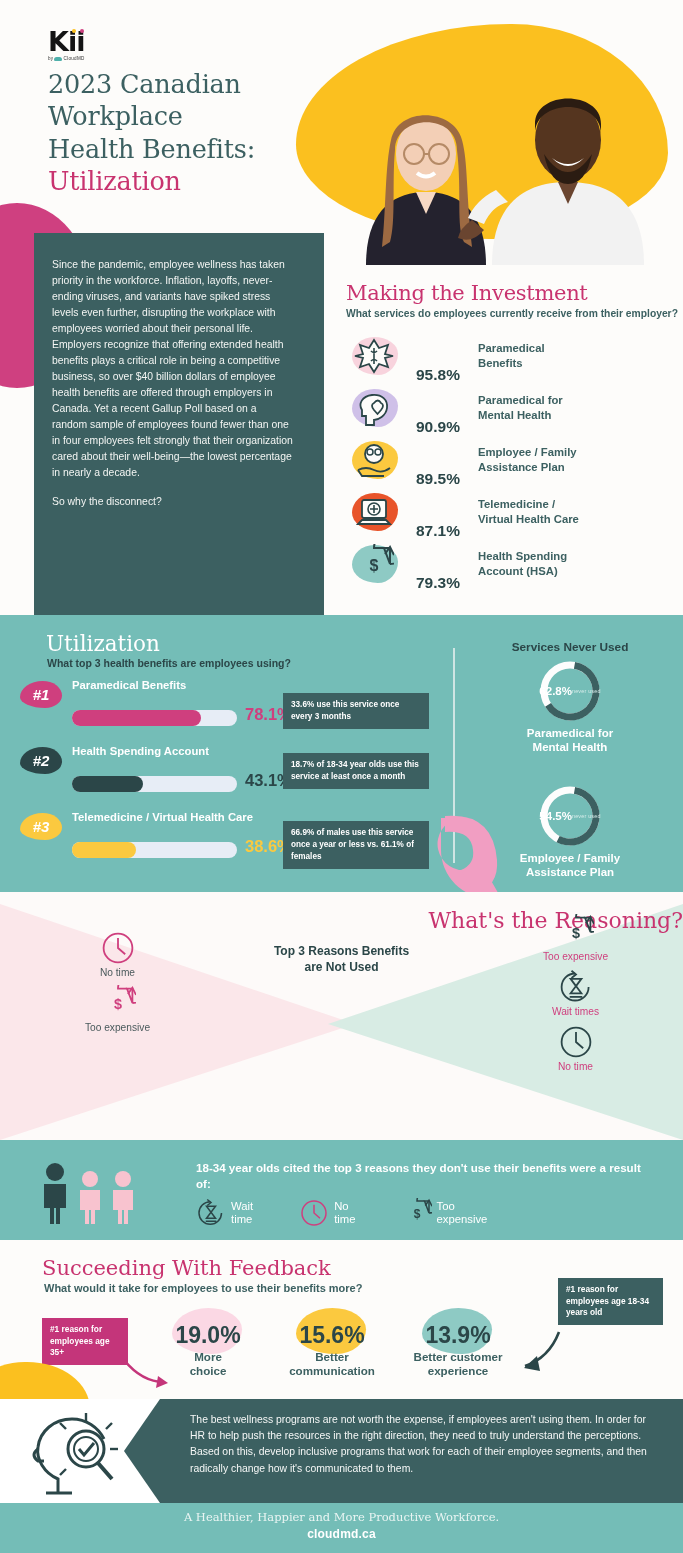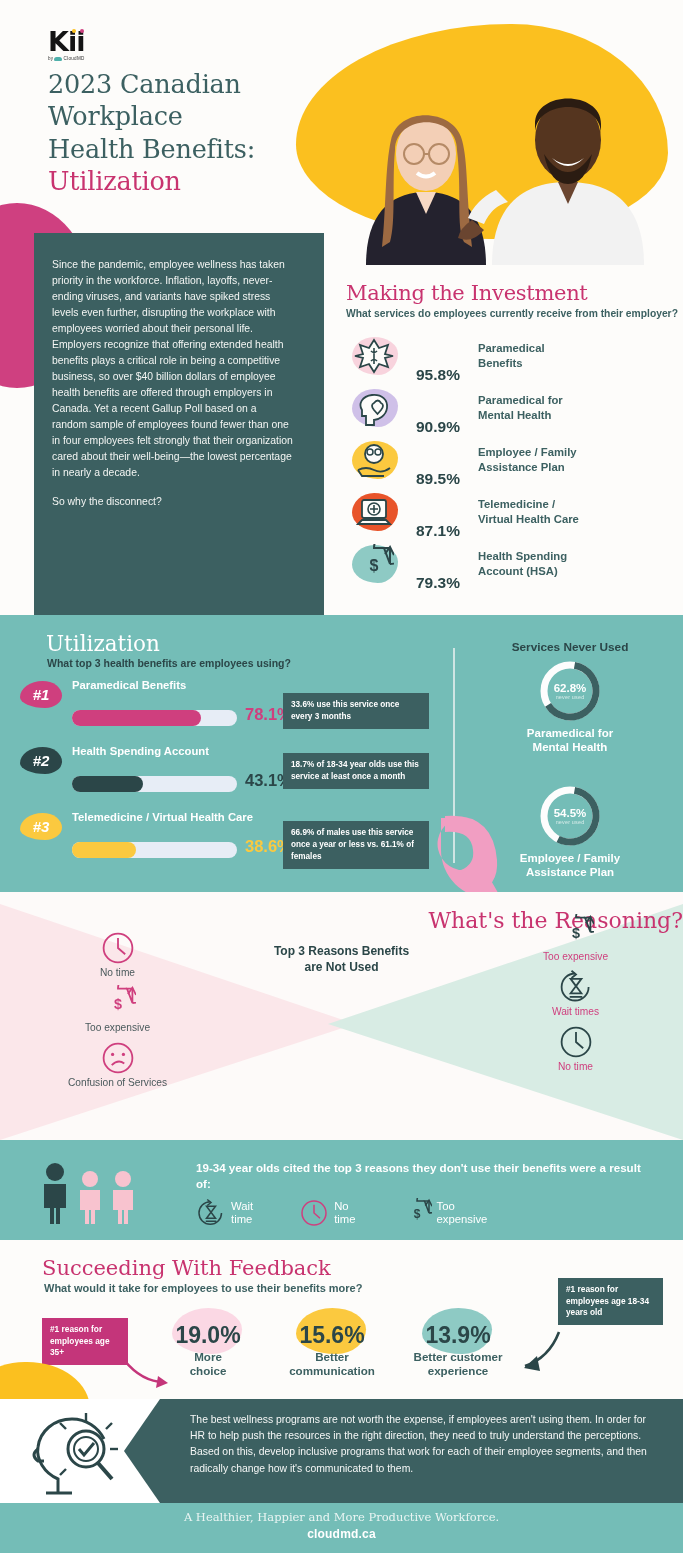--- a/index.html
+++ b/index.html
@@ -90,21 +90,21 @@
   .note {
     position:absolute; background:#3c6061; color:#fff;
     font-size:8.2px; line-height:1.45; padding:6px 8px; font-weight:600; width:146px;
   }
   .util-divider { position:absolute; left:453px; top:648px; width:2px; height:215px; background:#cfe5e3; }
   .never-title { position:absolute; left:470px; top:640px; width:200px; text-align:center;
     font-size:11.8px; font-weight:bold; color:#2b4648;}
   .donut-group { position:absolute; width:200px; text-align:center; }
   .donut { width:62px; height:62px; margin:0 auto; position:relative; }
   .donut svg { display:block; }
-  .donut-pct { position:absolute; inset:0; display:flex; flex-direction:column;
+  .donut-pct { position:absolute; inset:0; display:flex; flex-direction:row;
     align-items:center; justify-content:center; }
   .donut-pct b { font-size:11.5px; color:#fff; }
   .donut-pct span { font-size:5.4px; color:#d7ecea; letter-spacing:.2px;}
   .donut-label { margin-top:4px; font-size:11.5px; color:#fff; font-weight:600; line-height:1.25;}
   .pink-arrow { position:absolute; left:435px; top:810px; width:130px; height:90px; }
 
   
   .reason { position:absolute; left:0; top:892px; width:683px; height:248px; background:#fdfaf9; overflow:hidden;}
   .tri-pink { position:absolute; left:0; top:0; width:360px; height:248px;
     background:#fbe7ea; clip-path: polygon(0 12px, 355px 132px, 0 248px); }
@@ -373,31 +373,20 @@
         <div style="display:flex;justify-content:center">
           <svg width="36" height="36" viewBox="0 0 40 40">
             <path d="M36 20 A16 16 0 1 0 20 4 L30 4" fill="none" stroke="#cf3f7e" stroke-width="2"></path>
       <path d="M36 20 L36 4 L30 4 Z" fill="none" stroke="#cf3f7e" stroke-width="2"></path>
       <path d="M31 10 L36 3 L40 11" fill="none" stroke="#cf3f7e" stroke-width="2"></path>
       <text x="20" y="27" font-size="16" font-weight="bold" fill="#cf3f7e" text-anchor="middle" font-family="Liberation Sans">$</text>
           </svg>
         </div>
       <div class="lbl" style="color:#4a5a5c">Too expensive</div>
       </div>
-      <div class="ritem">
-        <div style="display:flex;justify-content:center">
-          <svg width="36" height="36" viewBox="0 0 40 40">
-            <circle cx="20" cy="20" r="16" fill="none" stroke="#cf3f7e" stroke-width="2"></circle>
-      <circle cx="14" cy="16" r="1.8" fill="#cf3f7e"></circle>
-            <circle cx="26" cy="16" r="1.8" fill="#cf3f7e"></circle>
-      <path d="M13 28 q7 -7 14 -2" stroke="#cf3f7e" stroke-width="2" fill="none"></path>
-          </svg>
-        </div>
-      <div class="lbl" style="color:#4a5a5c">Confusion of Services</div>
-      </div>
     </div>
   <div class="rcol" id="male-reasons" style="right:10px; top:22px;">
       <div class="ritem">
         <div style="display:flex;justify-content:center">
           <svg width="36" height="36" viewBox="0 0 40 40">
             <path d="M36 20 A16 16 0 1 0 20 4 L30 4" fill="none" stroke="#2b4648" stroke-width="2"></path>
       <path d="M36 20 L36 4 L30 4 Z" fill="none" stroke="#2b4648" stroke-width="2"></path>
       <path d="M31 10 L36 3 L40 11" fill="none" stroke="#2b4648" stroke-width="2"></path>
       <text x="20" y="27" font-size="16" font-weight="bold" fill="#2b4648" text-anchor="middle" font-family="Liberation Sans">$</text>
           </svg>
@@ -436,21 +425,21 @@
     </svg>
     <svg width="30" height="54" viewBox="0 0 30 54">
       <circle cx="15" cy="9" r="8" fill="#f8c3cf"></circle>
       <path d="M5 20 h20 v20 h-5 v14 h-4 v-14 h-2 v14 h-4 v-14 h-5 Z" fill="#f8c3cf"></path>
     </svg>
     <svg width="30" height="54" viewBox="0 0 30 54">
       <circle cx="15" cy="9" r="8" fill="#f8c3cf"></circle>
       <path d="M5 20 h20 v20 h-5 v14 h-4 v-14 h-2 v14 h-4 v-14 h-5 Z" fill="#f8c3cf"></path>
     </svg>
   </div>
-  <div class="young-head">19-34 year olds cited the top 3 reasons they don't use their benefits were a result of:</div>
+  <div class="young-head">18-34 year olds cited the top 3 reasons they don't use their benefits were a result of:</div>
   <div class="young-icons" id="young-icons">
       <div class="yi">
         <svg width="30" height="30" viewBox="0 0 40 40">
           <path d="M34 20 A15 15 0 1 1 19 5" fill="none" stroke="#2b4648" stroke-width="2"></path>
       <path d="M15 2 L20 6 L15 10" fill="none" stroke="#2b4648" stroke-width="2"></path>
       <path d="M14 11 h12 l-6 8 l6 8 h-12 l6 -8 Z" fill="none" stroke="#2b4648" stroke-width="2"></path>
       <line x1="13" y1="31" x2="27" y2="31" stroke="#2b4648" stroke-width="2"></line>
         </svg>
     <div class="lbl">Wait<br>time</div>
       </div>

